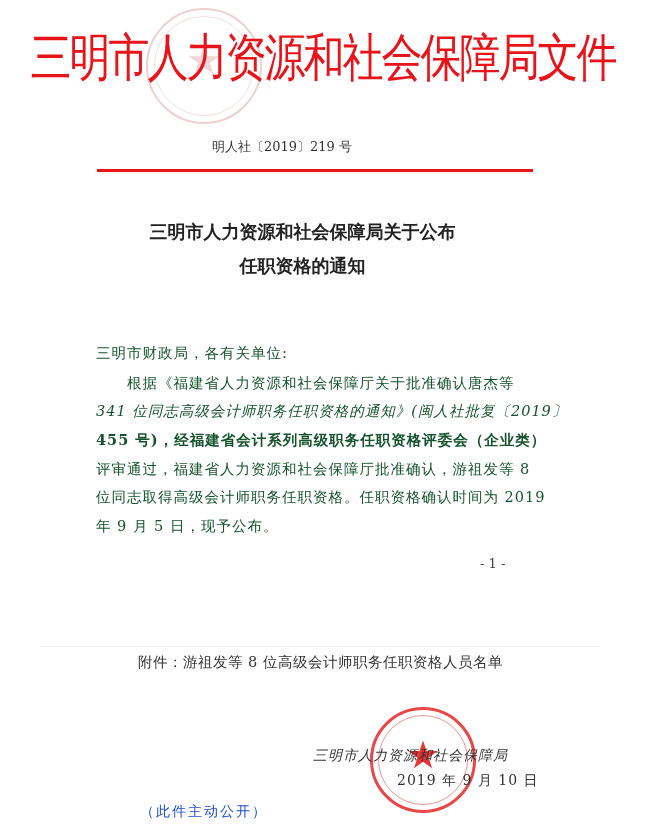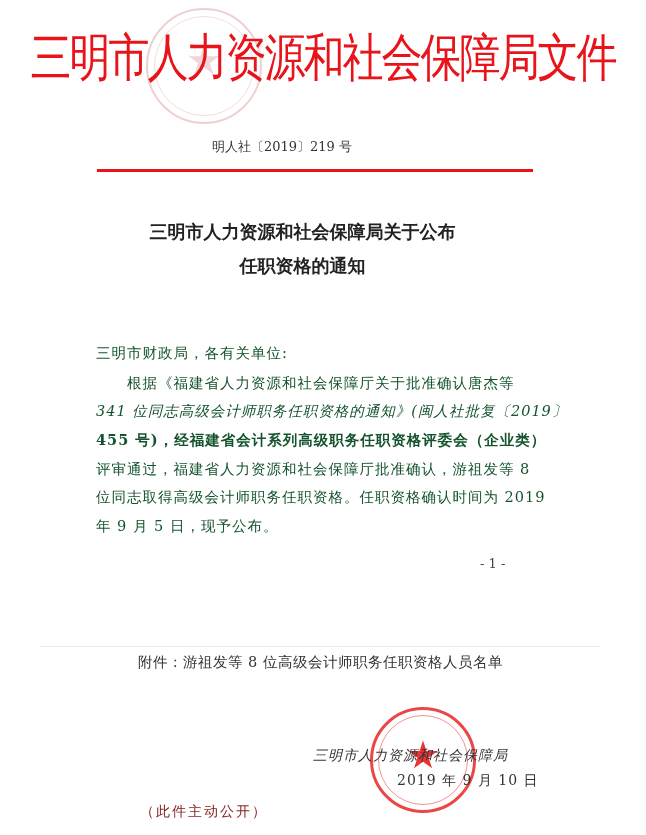--- a/index.html
+++ b/index.html
@@ -22,21 +22,21 @@
     transform: scaleY(1.25); transform-origin: top center;
   }
   .doc-number { position: absolute; left: 0; width: 564px; top: 138px; text-align: center; font-size: 13px; color: #333; }
   .red-rule { position: absolute; left: 97px; width: 436px; top: 169px; height: 3px; background: #e8141a; }
   .title-block { position: absolute; left: 0; width: 605px; top: 215px; text-align: center; font-weight: bold; font-size: 18px; line-height: 34px; color: #222; }
   .body-text { position: absolute; left: 96px; width: 440px; font-size: 14.5px; color: #14532d; letter-spacing: 1px; white-space: nowrap; }
   .page-num { position: absolute; left: 480px; top: 556px; font-size: 13px; color: #444; }
   .attachment { position: absolute; left: 138px; top: 653px; font-size: 14.5px; color: #333; letter-spacing: 0.5px; }
   .sign-org { position: absolute; left: 313px; top: 747px; font-size: 14px; color: #333; letter-spacing: 1px; z-index: 2; font-style: italic; }
   .sign-date { position: absolute; left: 354px; top: 772px; font-size: 14px; color: #333; letter-spacing: 1px; z-index: 2; margin-left: 43px; }
-  .public-note { position: absolute; left: 140px; top: 803px; font-size: 14px; color: #7f1d1d; letter-spacing: 2px; }
+  .public-note { position: absolute; left: 140px; top: 803px; font-size: 14px; color: #1d4ed8; letter-spacing: 2px; }
 </style>
 </head>
 <body>
 
 <div class="page">
 
   <div class="stamp stamp-faint">
     <div class="inner"></div>
     <div class="star">★</div>
   </div>

